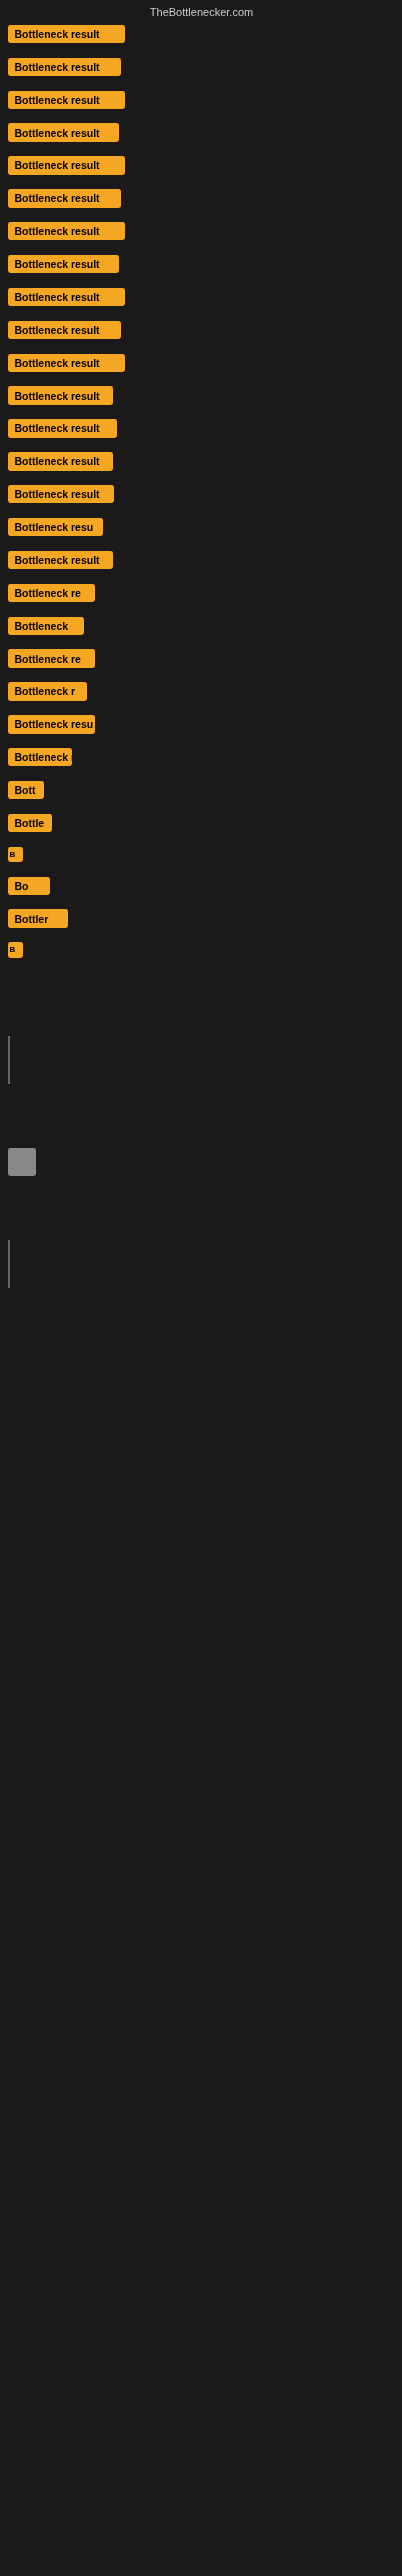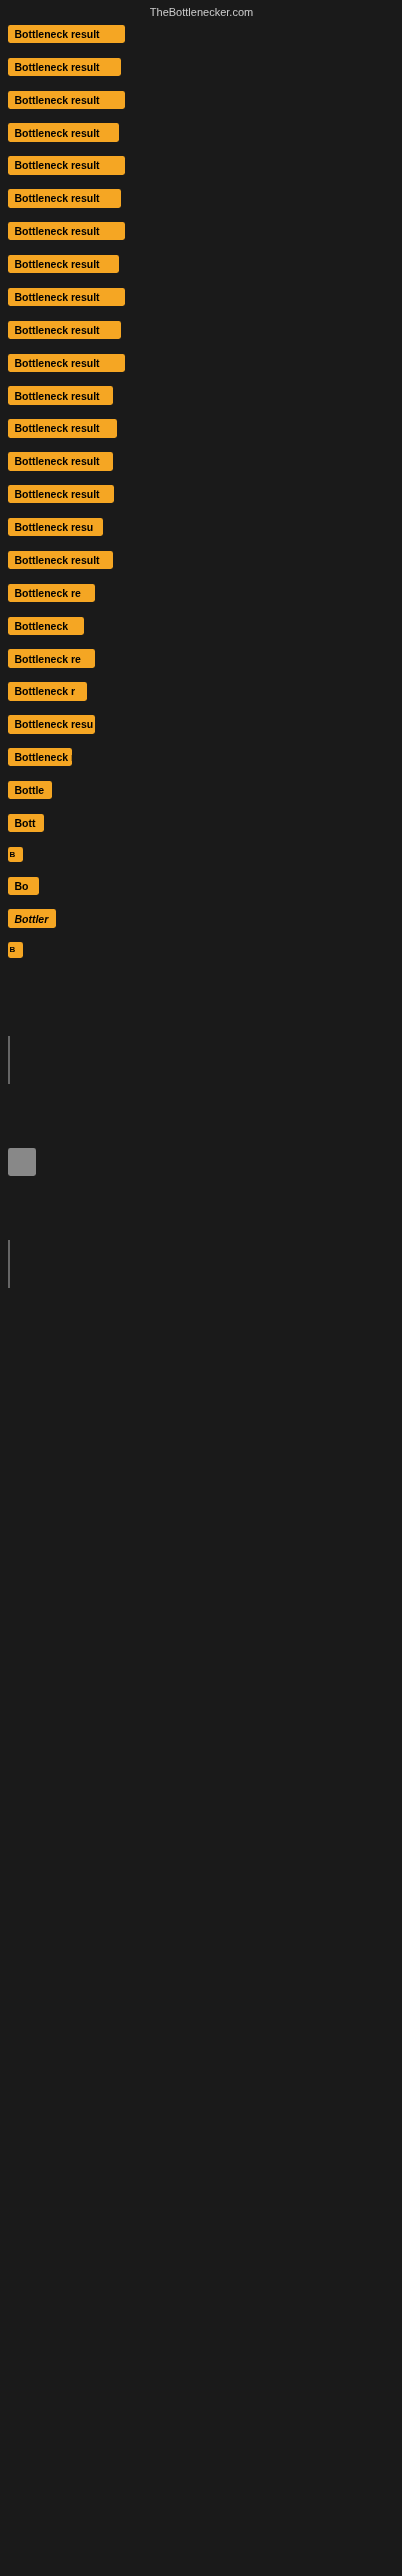--- a/index.html
+++ b/index.html
@@ -61,22 +61,22 @@
     .badge-w18 { width: 87px; }
     .badge-w19 { width: 76px; }
     .badge-w20 { width: 87px; }
     .badge-w21 { width: 79px; }
     .badge-w22 { width: 87px; }
     .badge-w23 { width: 72px; }
     .badge-w24 { width: 64px; }
     .badge-w25 { width: 44px; }
     .badge-w26 { width: 36px; }
     .badge-w27 { width: 14.5px; font-size: 8px; padding: 3.2px 1.6px; }
-    .badge-w28 { width: 31px; }
-    .badge-w29 { width: 48px; font-style: italic; }
+    .badge-w28 { width: 42px; }
+    .badge-w29 { width: 60px; }
     .badge-w30 { width: 14.5px; font-size: 8px; padding: 3.2px 1.6px; }
     .spacer-large {
       height: 64px;
     }
     .vertical-bar {
       width: 2.4px;
       height: 48px;
       background-color: #666;
       margin: 0 8px;
     }
@@ -153,24 +153,24 @@
     <div class="bottleneck-item">
       <span class="bottleneck-badge badge-w21">Bottleneck r</span>
     </div>
     <div class="bottleneck-item">
       <span class="bottleneck-badge badge-w22">Bottleneck resu</span>
     </div>
     <div class="bottleneck-item">
       <span class="bottleneck-badge badge-w24">Bottleneck r</span>
     </div>
     <div class="bottleneck-item">
-      <span class="bottleneck-badge badge-w25">Bottle</span>
+      <span class="bottleneck-badge badge-w26">Bott</span>
     </div>
     <div class="bottleneck-item">
-      <span class="bottleneck-badge badge-w26">Bott</span>
+      <span class="bottleneck-badge badge-w25">Bottle</span>
     </div>
     <div class="bottleneck-item">
       <span class="bottleneck-badge badge-w27">B</span>
     </div>
     <div class="bottleneck-item">
       <span class="bottleneck-badge badge-w28">Bo</span>
     </div>
     <div class="bottleneck-item">
       <span class="bottleneck-badge badge-w29">Bottler</span>
     </div>

